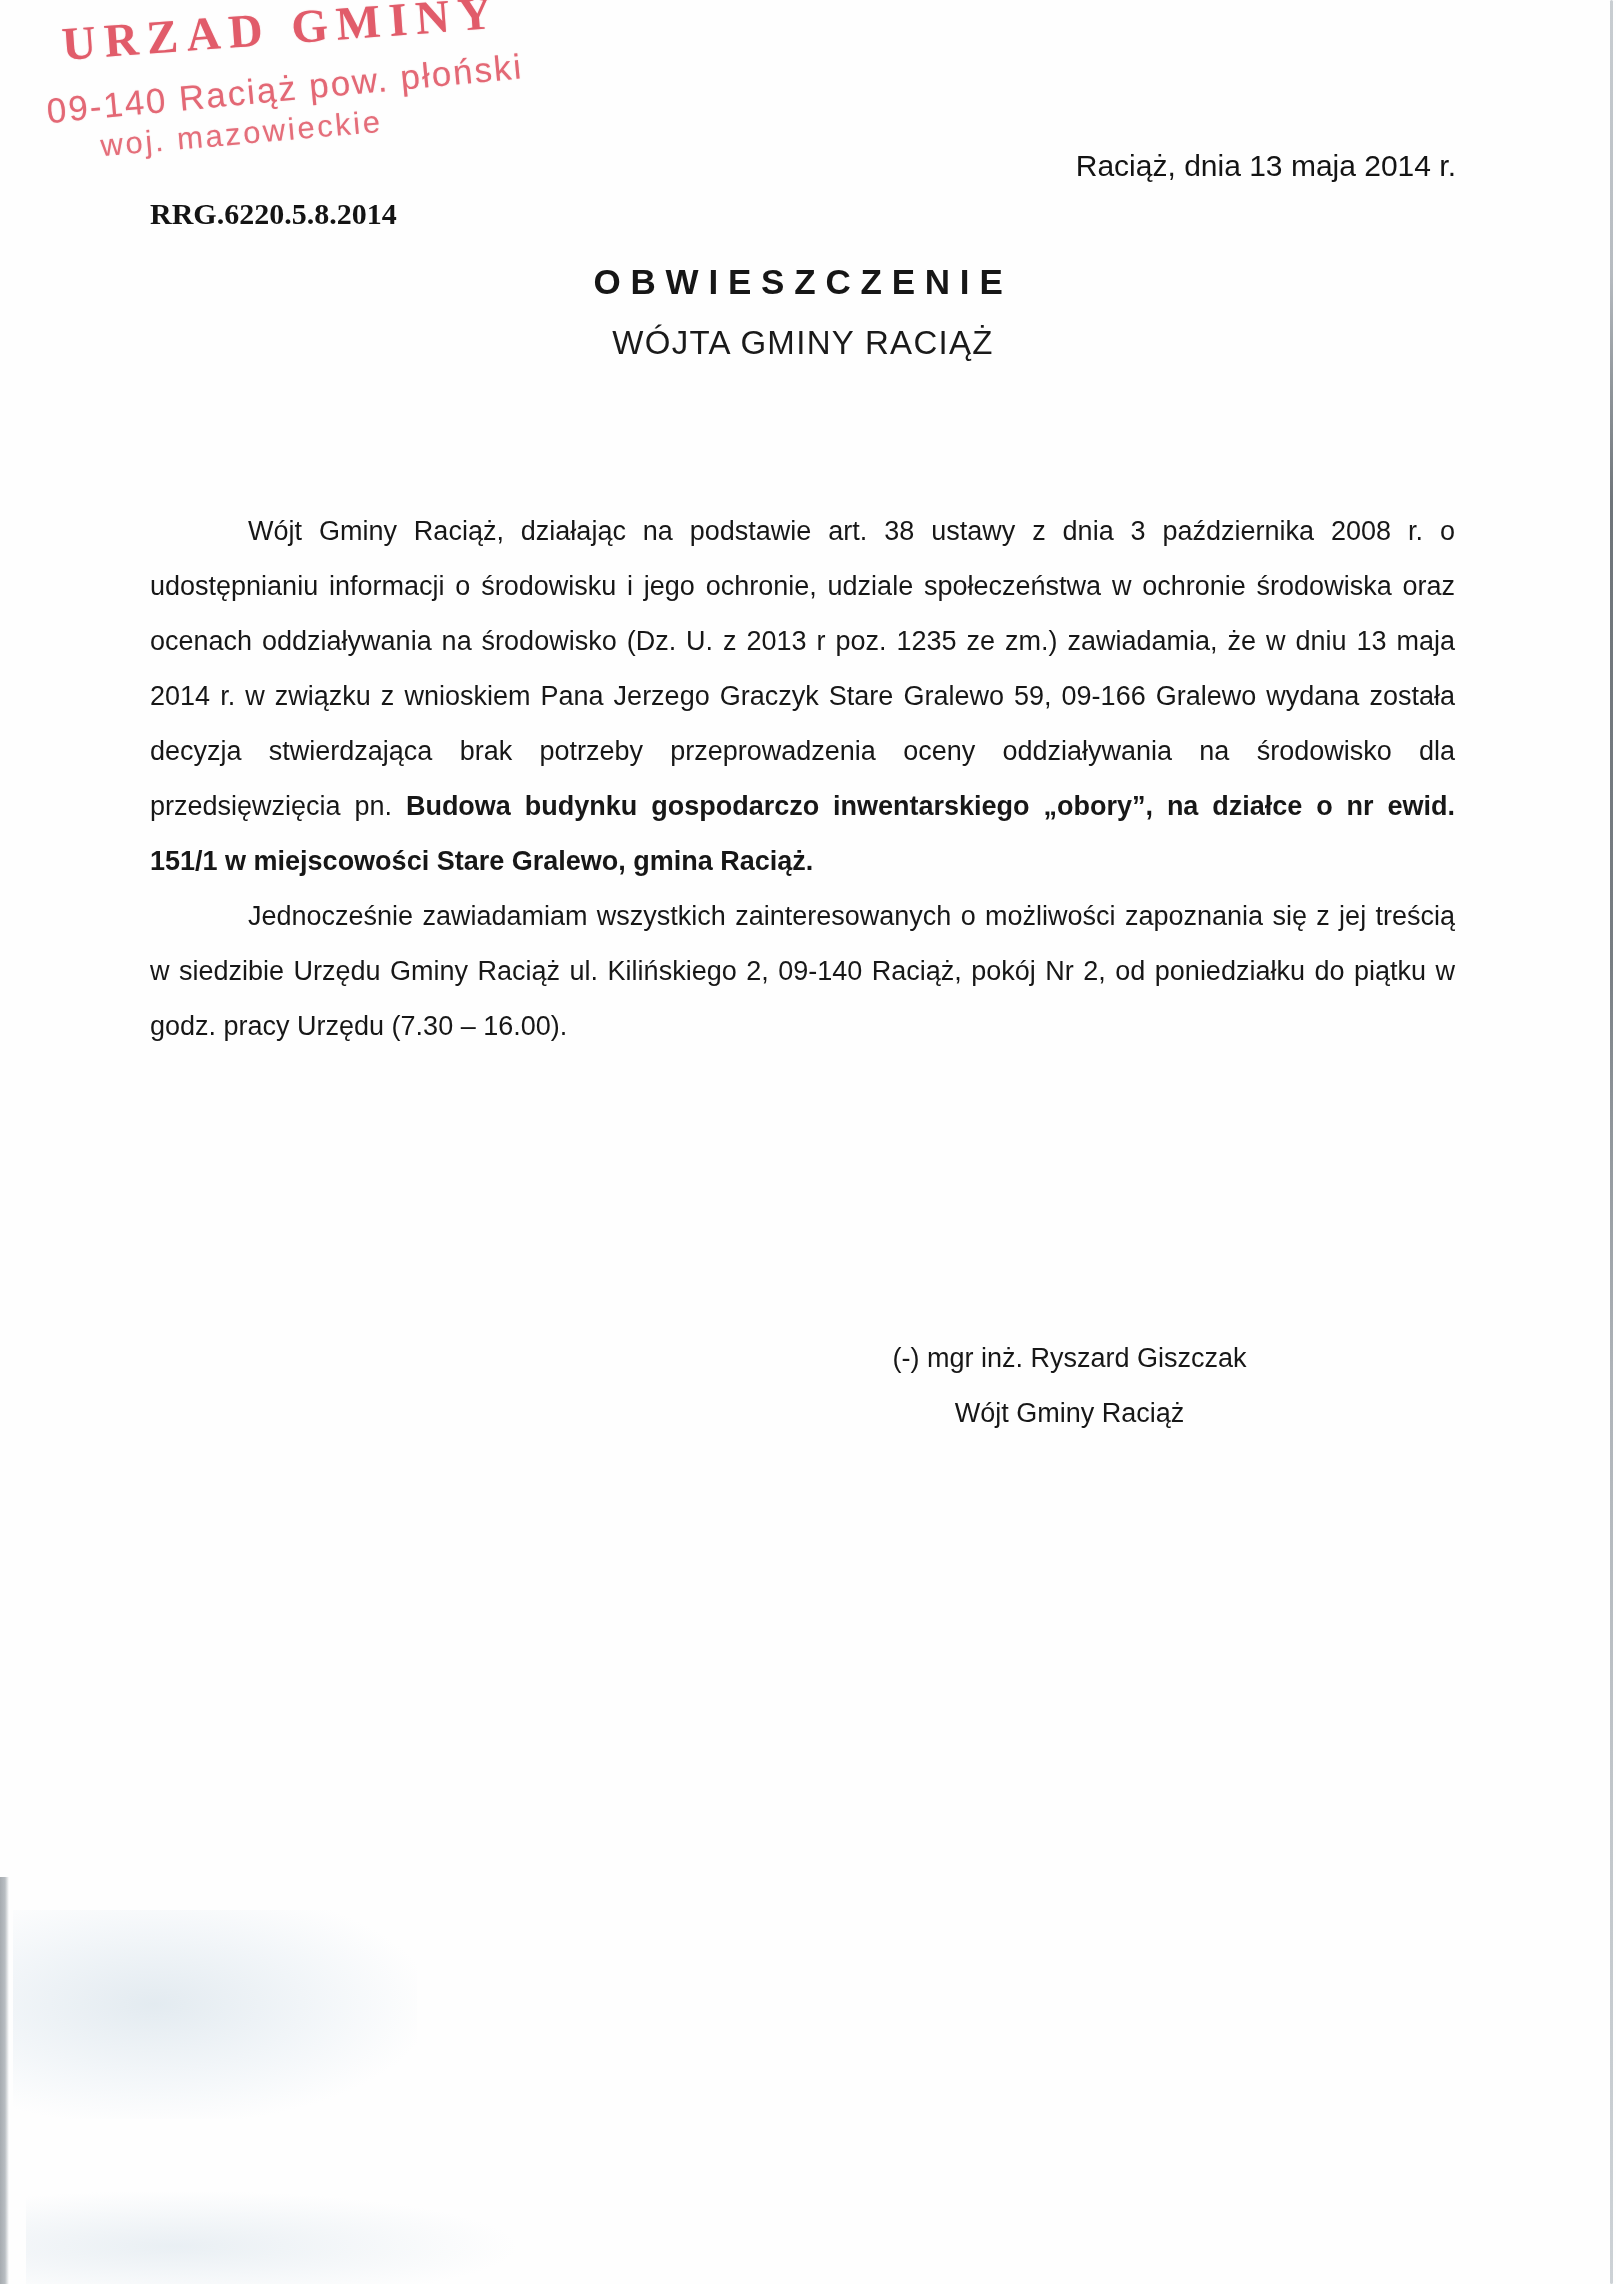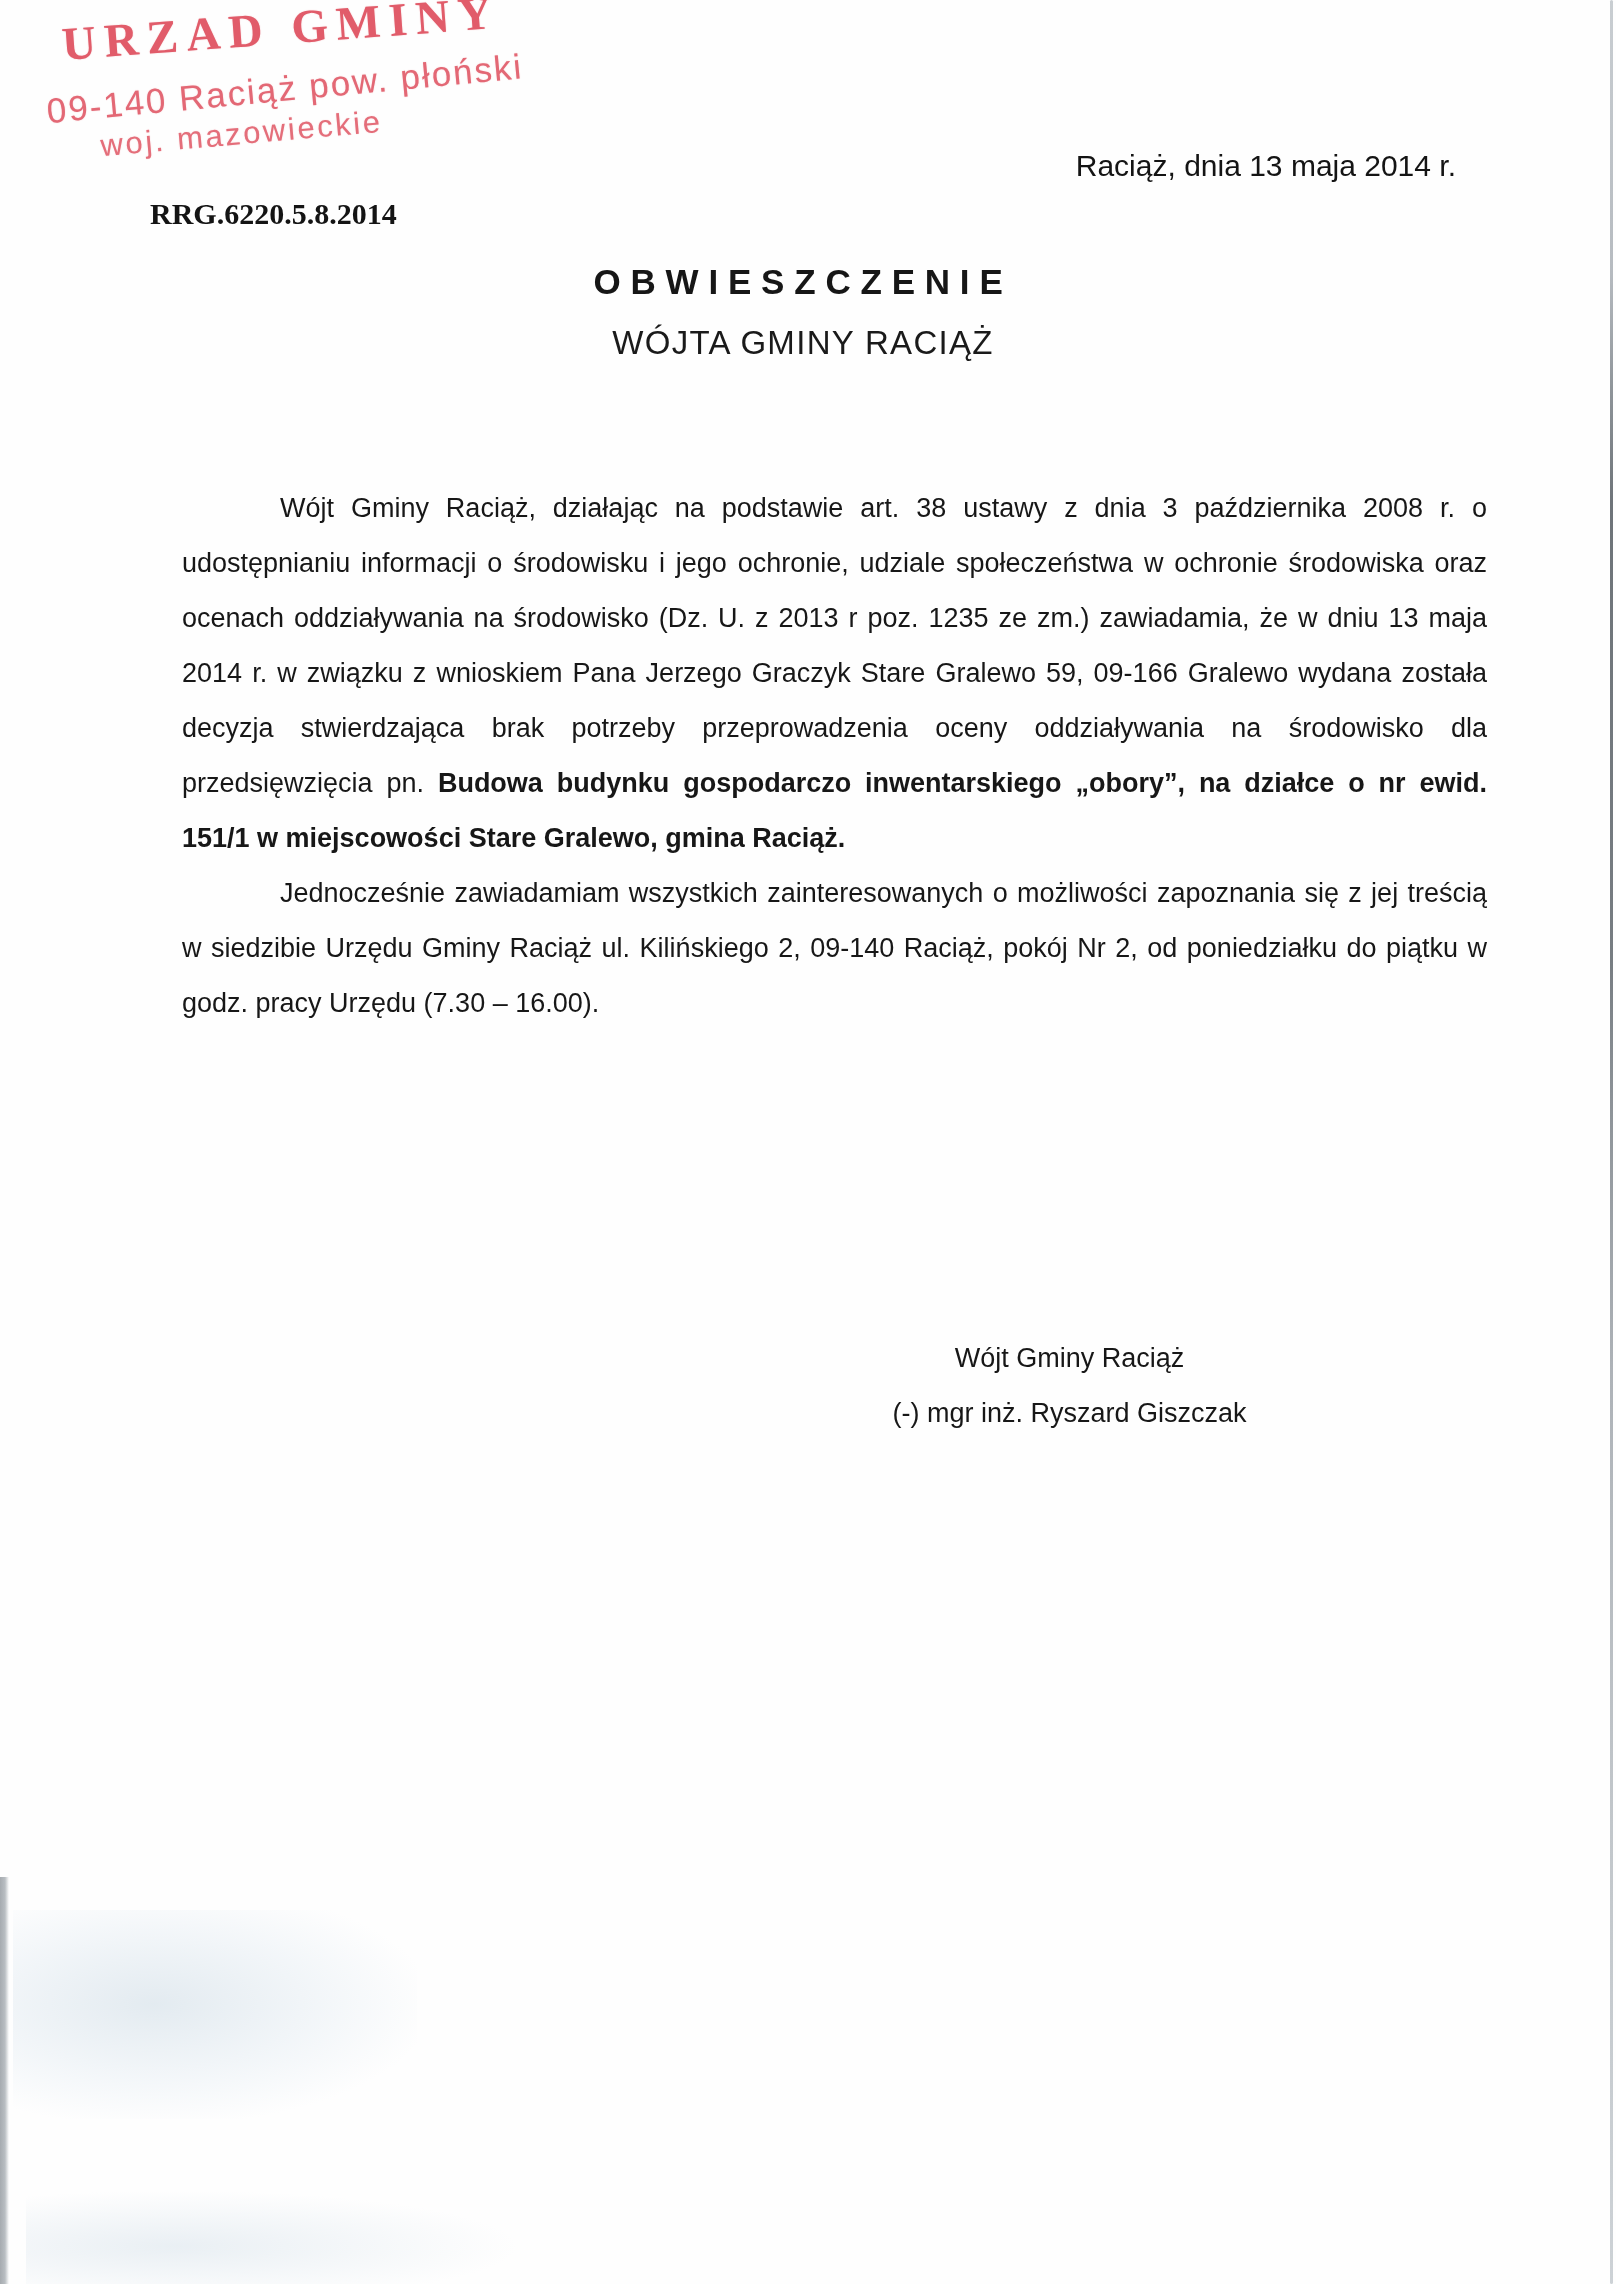--- a/index.html
+++ b/index.html
@@ -132,28 +132,27 @@
     margin-top: 22px;
     font-size: 33px;
     font-weight: normal;
     letter-spacing: 1.3px;
     color: #1a1a1a;
   }
 
   
   .body-text {
     position: absolute;
-    top: 481px;
+    top: 504px;
     left: 150px;
     width: 1305px;
     font-size: 27px;
     line-height: 55px;
     text-align: justify;
     color: #171717;
-    margin-left: 32px;
   }
   .body-text p {
     margin: 0;
     text-indent: 98px;
   }
   .body-text .bold {
     font-weight: bold;
   }
 
   
@@ -192,18 +191,18 @@
     <div class="doc-title">OBWIESZCZENIE</div>
     <div class="doc-subtitle">WÓJTA GMINY RACIĄŻ</div>
   </div>
 
   <div class="body-text">
     <p><span>Wójt Gminy Raciąż, działając na podstawie art. 38 ustawy z dnia 3 października 2008 r. o udostępnianiu informacji o środowisku i jego ochronie, udziale społeczeństwa w ochronie środowiska oraz ocenach oddziaływania na środowisko (Dz. U. z 2013 r poz. 1235 ze zm.) zawiadamia, że w dniu 13 maja 2014 r. w związku z wnioskiem Pana Jerzego Graczyk Stare Gralewo 59, 09-166 Gralewo wydana została decyzja stwierdzająca brak potrzeby przeprowadzenia oceny oddziaływania na środowisko dla przedsięwzięcia pn. </span><span class="bold">Budowa budynku gospodarczo inwentarskiego  „obory”, na działce o nr ewid. 151/1 w miejscowości Stare Gralewo, gmina Raciąż.</span></p>
     <p>Jednocześnie zawiadamiam wszystkich zainteresowanych o możliwości zapoznania się z jej treścią w siedzibie Urzędu Gminy Raciąż ul. Kilińskiego 2, 09-140 Raciąż, pokój Nr 2, od poniedziałku do piątku w godz. pracy Urzędu (7.30 – 16.00).</p>
   </div>
 
   <div class="signature">
+    <div>(-) mgr inż. Ryszard Giszczak</div>
     <div>Wójt Gminy Raciąż</div>
-    <div>(-) mgr inż. Ryszard Giszczak</div>
   </div>
 
 </div>
 
 
 </body></html>

